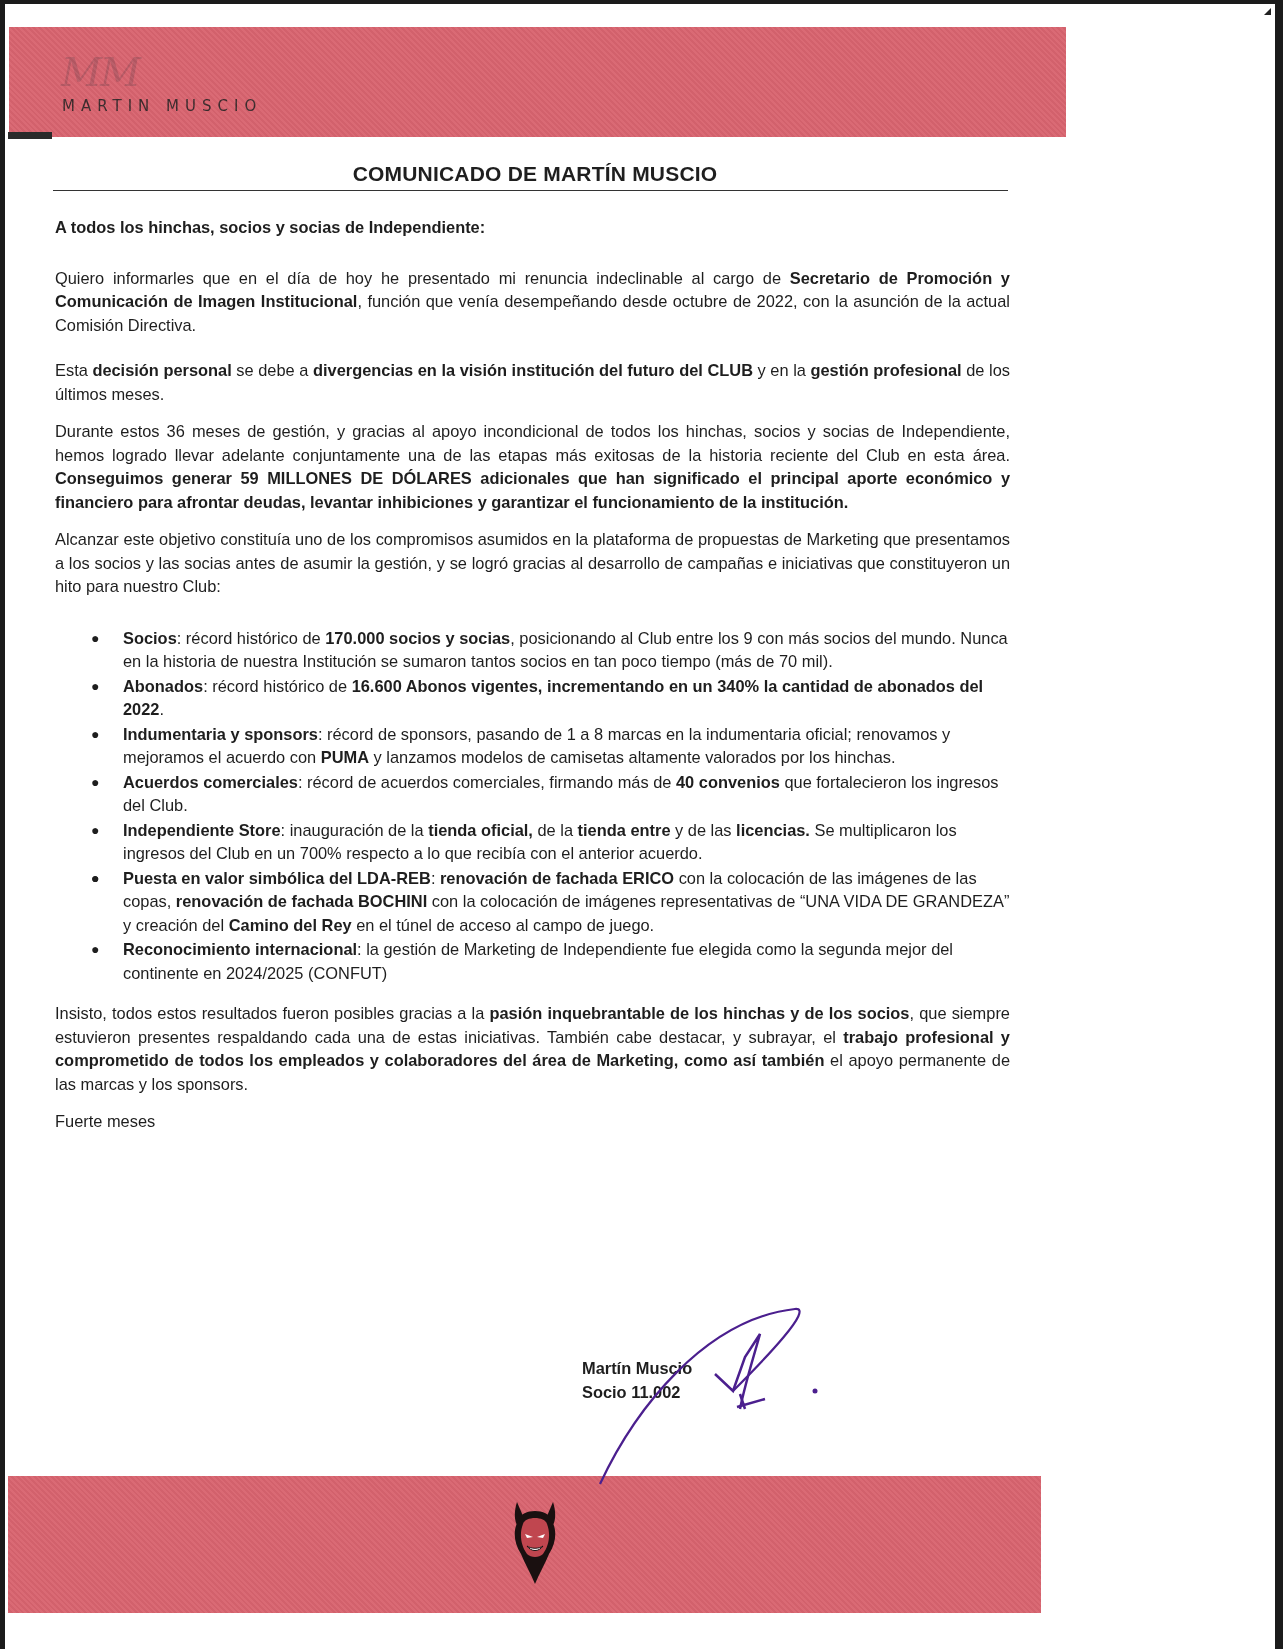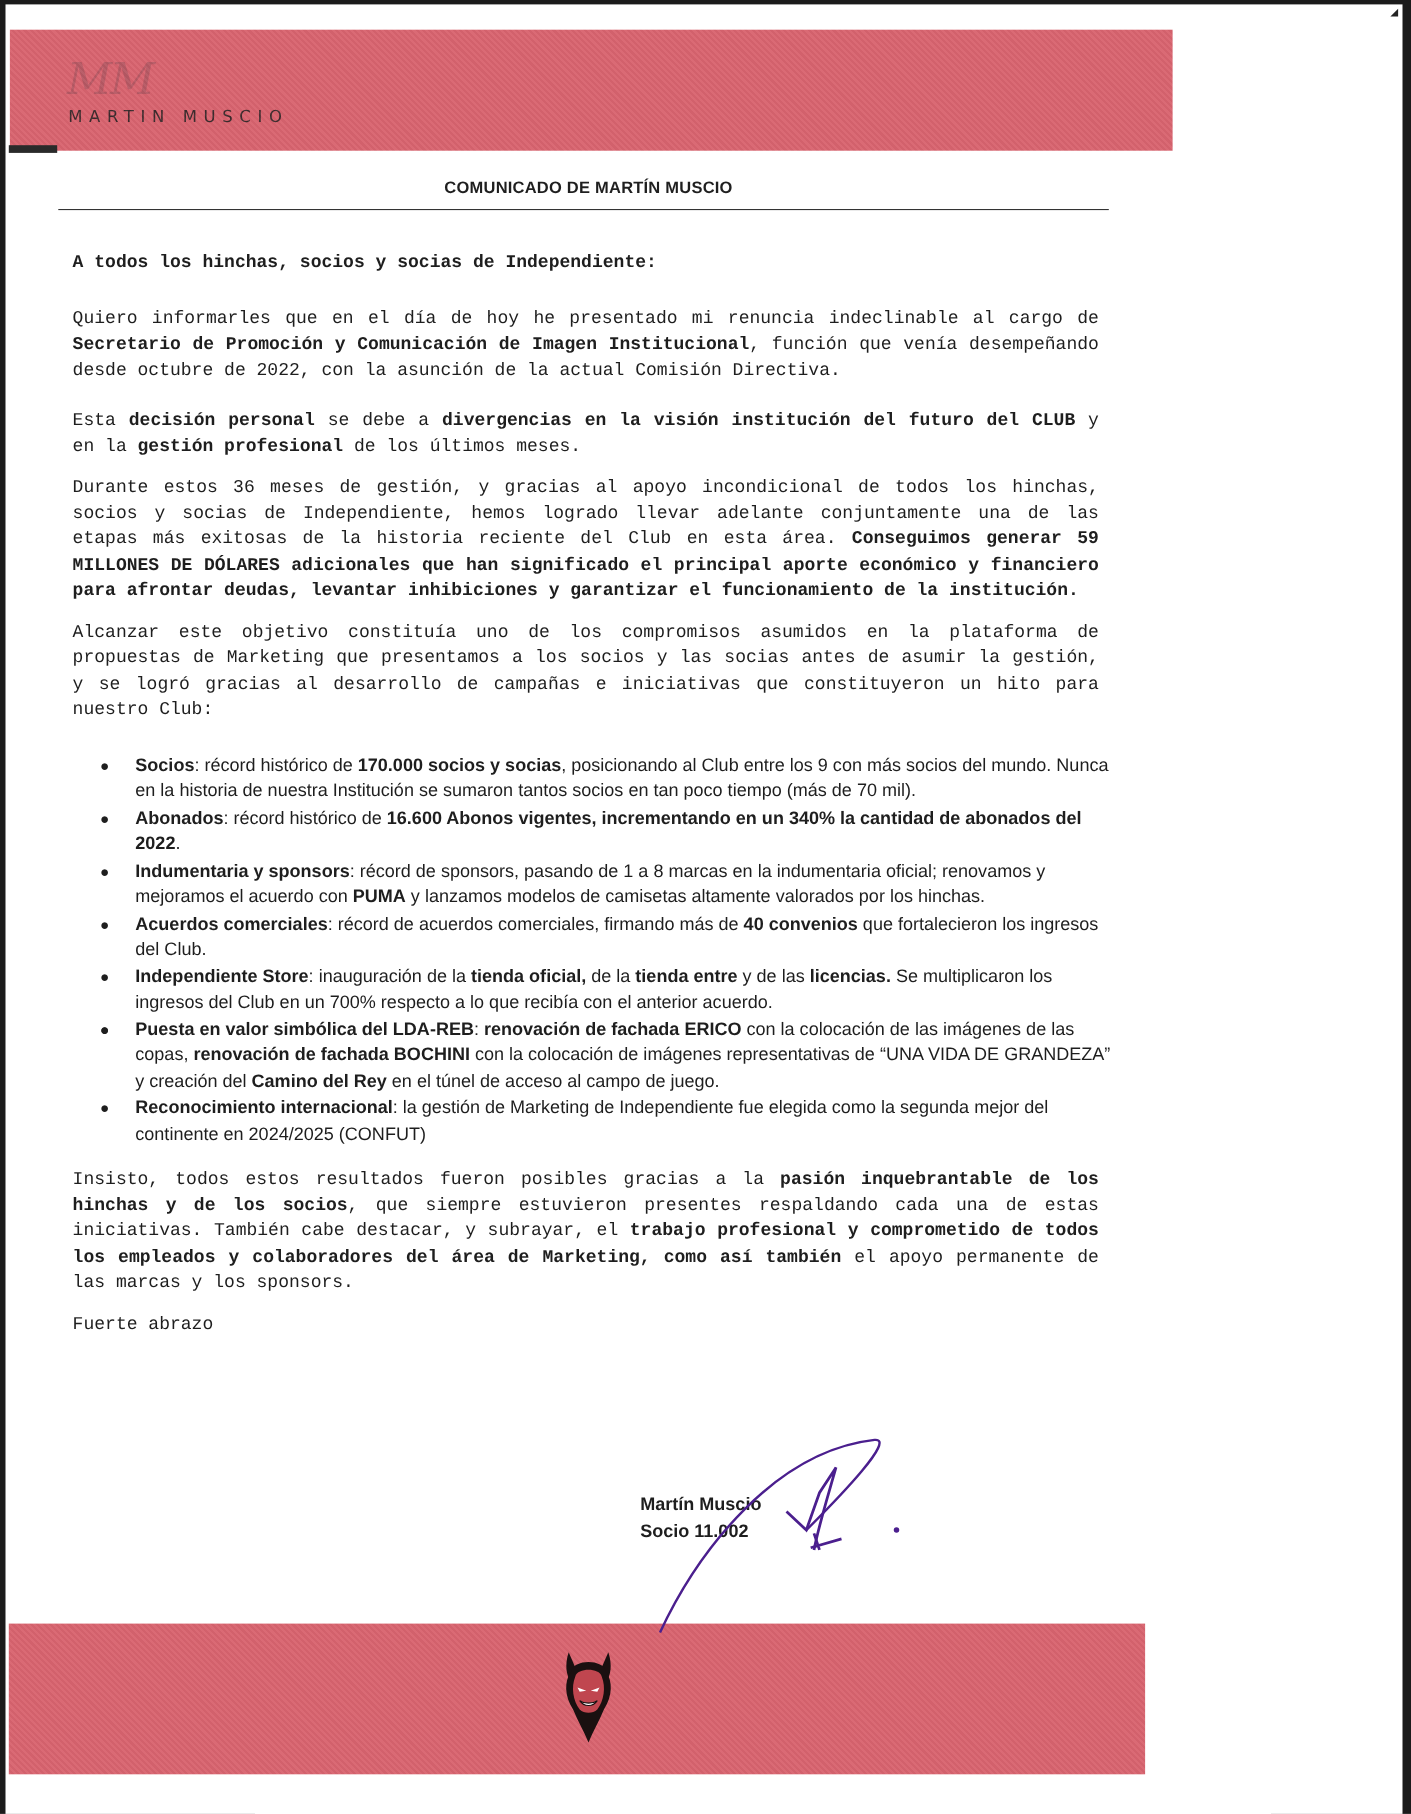--- a/index.html
+++ b/index.html
@@ -31,30 +31,30 @@
   }
   .logo-name {
     position: absolute; left: 53px; top: 70px; font-size: 15px; letter-spacing: 6px;
     color: #3b2a2c; font-family: "DejaVu Sans", sans-serif;
   }
   .band-tab {
     position: absolute; left: 3px; top: 128px; width: 44px; height: 7px; background: #2a2a2a;
   }
   .title {
     position: absolute; left: 0; width: 1060px; top: 158px; text-align: center;
-    font-size: 15px; font-weight: bold; color: #1f1f1f; letter-spacing: 0.2px;
+    font-size: 21px; font-weight: bold; color: #1f1f1f; letter-spacing: 0.2px;
   }
   .title-rule {
     position: absolute; left: 48px; width: 955px; top: 186px; height: 1px; background: #333;
   }
   .body {
     position: absolute; left: 50px; width: 955px; top: 212px;
     font-size: 16.4px; line-height: 23.5px; color: #1e1e1e;
   }
-  .body p { margin: 11px; text-align: justify; font-family: Liberation Mono, monospace; }
+  .body p { margin: 0; text-align: justify; }
   .body b { font-weight: bold; }
   .salutation { margin-bottom: 27px !important; }
   .p-gap { margin-bottom: 22px !important; }
   .p-gap-sm { margin-bottom: 14px !important; }
   ul.achievements {
     list-style: none; margin: 28px 0 17px 0; padding: 0 0 0 68px;
   }
   ul.achievements li { position: relative; margin: 0 0 1px 0; text-align: left; }
   ul.achievements li .bullet {
     position: absolute; left: -32px; top: 0; font-size: 14px;
@@ -95,21 +95,21 @@
       <li><span class="bullet">●</span><span><b>Abonados</b><span>: récord histórico de </span><b>16.600 Abonos vigentes, incrementando en un 340% la cantidad de abonados del 2022</b><span>.</span></span></li>
       <li><span class="bullet">●</span><span><b>Indumentaria y sponsors</b><span>: récord de sponsors, pasando de 1 a 8 marcas en la indumentaria oficial; renovamos y mejoramos el acuerdo con </span><b>PUMA</b><span> y lanzamos modelos de camisetas altamente valorados por los hinchas.</span></span></li>
       <li><span class="bullet">●</span><span><b>Acuerdos comerciales</b><span>: récord de acuerdos comerciales, firmando más de </span><b>40 convenios</b><span> que fortalecieron los ingresos del Club.</span></span></li>
       <li><span class="bullet">●</span><span><b>Independiente Store</b><span>: inauguración de la </span><b>tienda oficial,</b><span> de la </span><b>tienda entre</b><span> y de las </span><b>licencias.</b><span> Se multiplicaron los ingresos del Club en un 700% respecto a lo que recibía con el anterior acuerdo.</span></span></li>
       <li><span class="bullet">●</span></li>
       <li><span class="bullet">●</span><span><b>Puesta en valor simbólica del LDA-REB</b><span>: </span><b>renovación de fachada ERICO</b><span> con la colocación de las imágenes de las copas, </span><b>renovación de fachada BOCHINI</b><span> con la colocación de imágenes representativas de “UNA VIDA DE GRANDEZA” y creación del </span><b>Camino del Rey</b><span> en el túnel de acceso al campo de juego.</span></span></li>
       <li><span class="bullet">●</span><span><b>Reconocimiento internacional</b><span>: la gestión de Marketing de Independiente fue elegida como la segunda mejor del continente en 2024/2025 (CONFUT)</span></span></li>
     </ul>
 
     <p class="p-gap-sm"><span>Insisto, todos estos resultados fueron posibles gracias a la </span><b>pasión inquebrantable de los hinchas y de los socios</b><span>, que siempre estuvieron presentes respaldando cada una de estas iniciativas. También cabe destacar, y subrayar, el </span><b>trabajo profesional y comprometido de todos los empleados y colaboradores del área de Marketing, como así también</b><span> el apoyo permanente de las marcas y los sponsors.</span></p>
-    <p>Fuerte abrazo</p>
+    <p>Fuerte meses</p>
   </div>
 
   <div class="sign-name">Martín Muscio</div>
   <div class="sign-member">Socio 11.002</div>
 
   <div class="band band-bottom"></div>
 
   <svg class="devil" viewBox="0 0 64 92">
     <path d="M14 8 C10 20 12 30 16 34 L20 22 Z" fill="#1a1010"></path>
     <path d="M50 8 C54 20 52 30 48 34 L44 22 Z" fill="#1a1010"></path>

